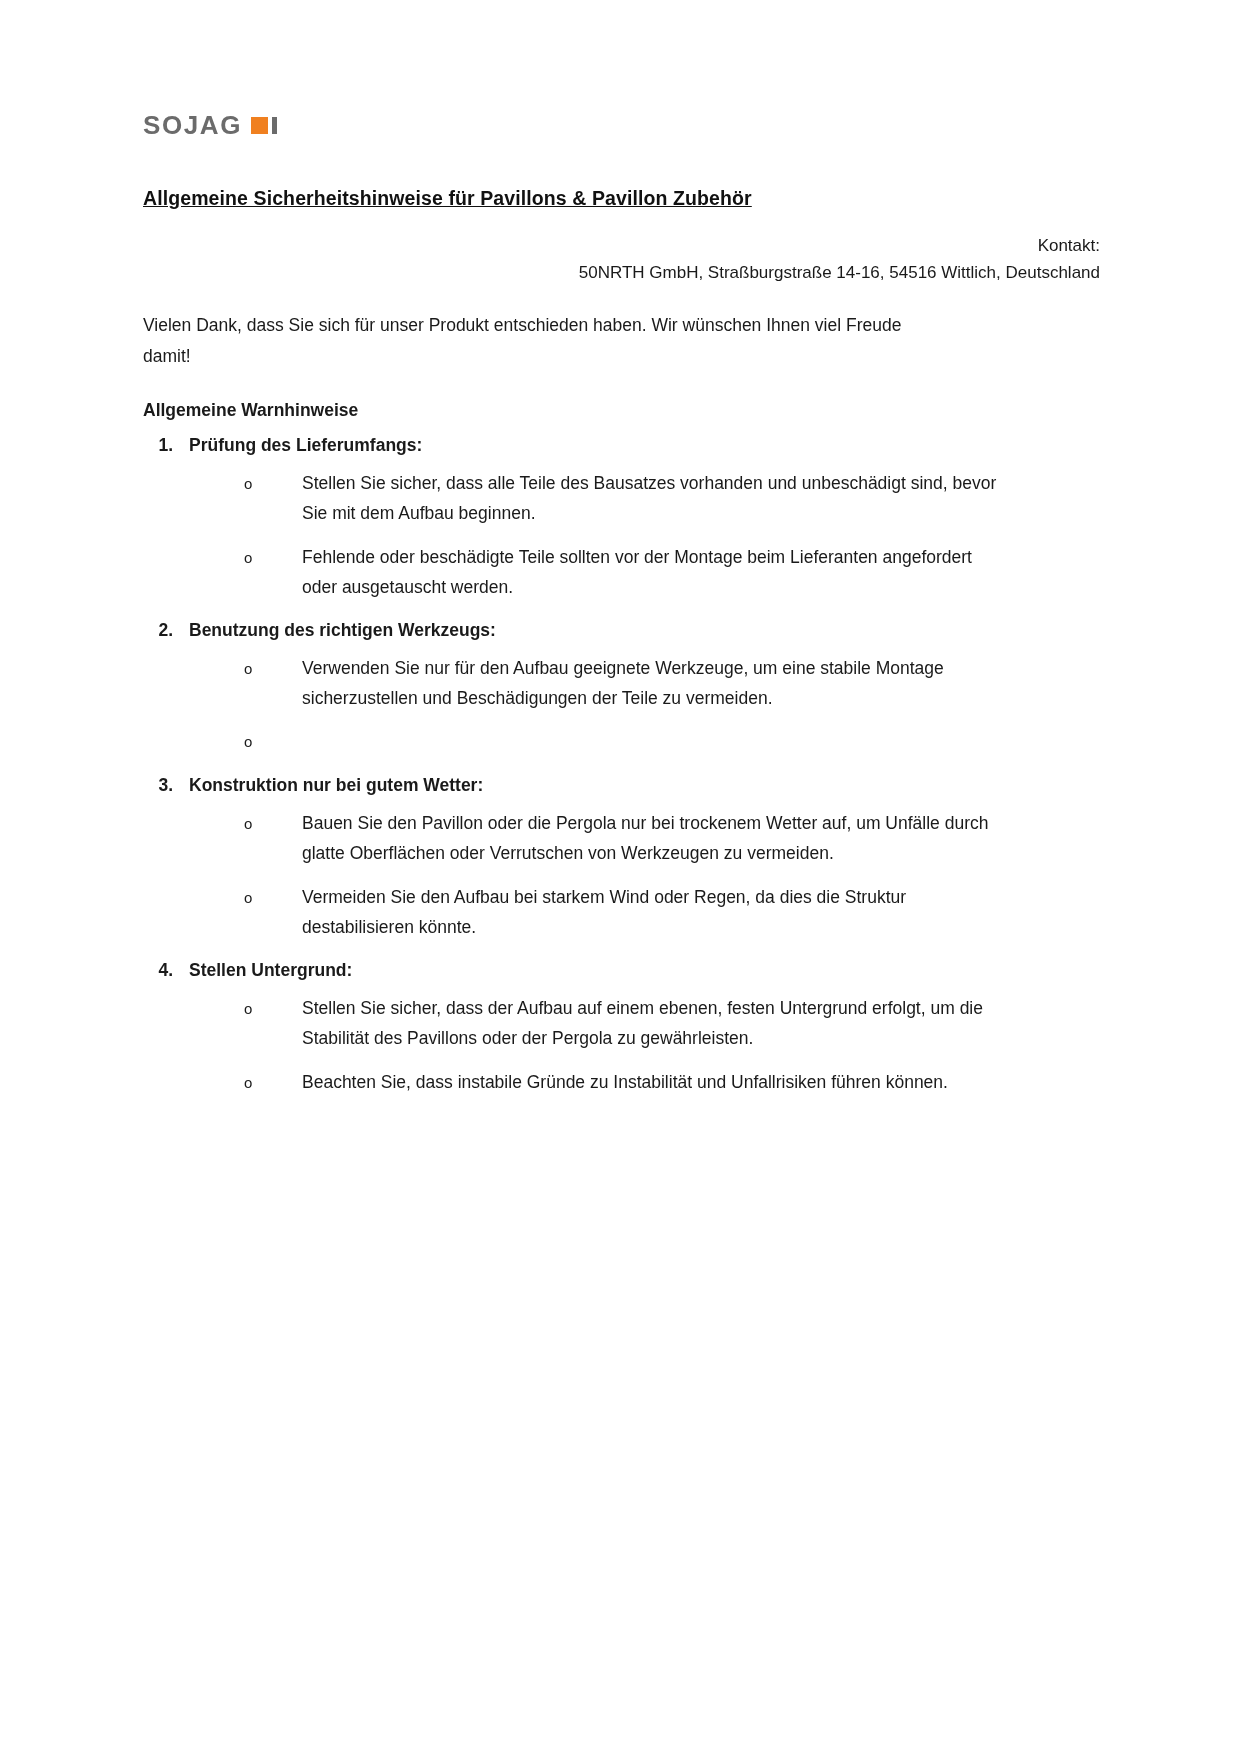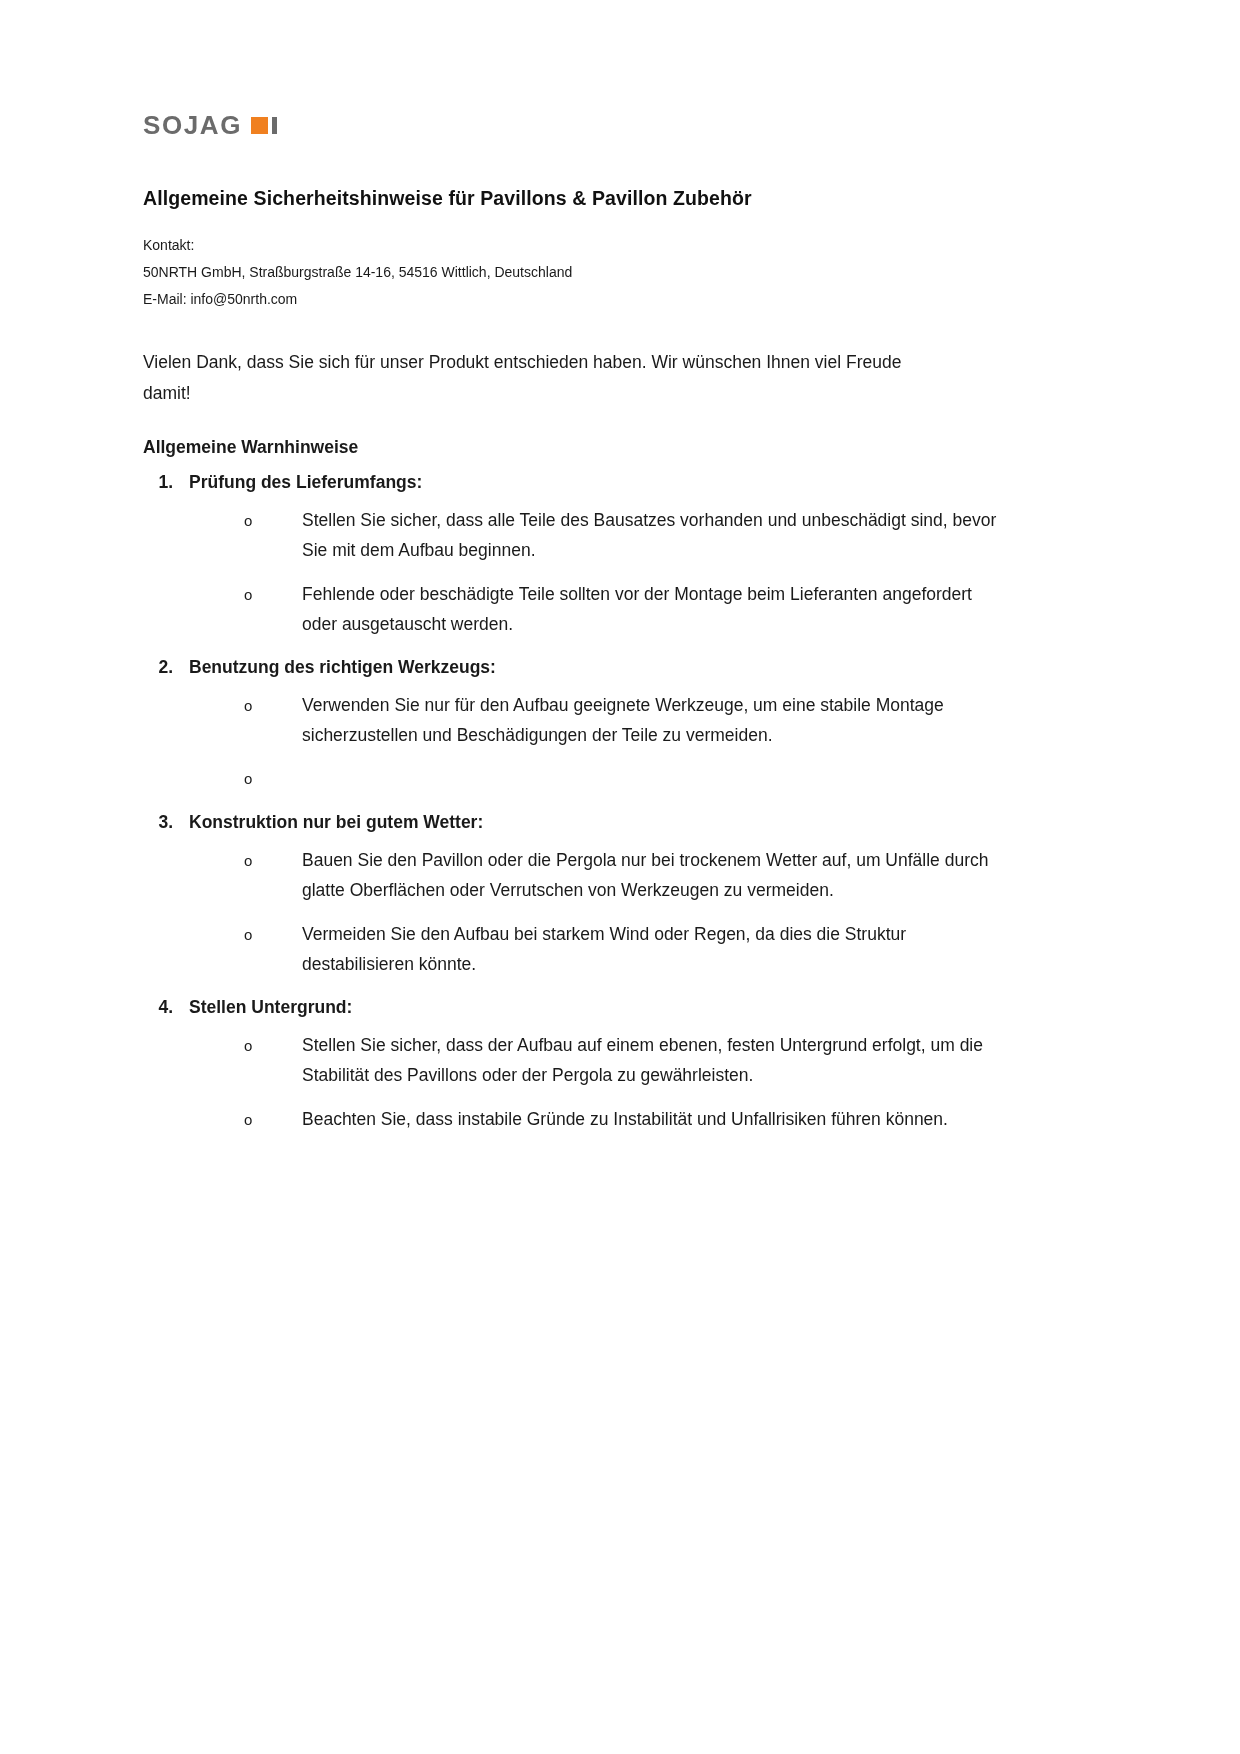--- a/index.html
+++ b/index.html
@@ -55,25 +55,27 @@
     margin-left: 4px;
   }
 
   
   h1.doc-title {
     font-size: 19.5px;
     font-weight: 700;
     margin: 0 0 22px 0;
     letter-spacing: 0.1px;
     color: #111;
+    text-decoration: underline;
   }
   .contact-block {
-    font-size: 14px;
+    font-size: 17px;
     line-height: 27px;
-    margin: 0 0 34px 0;
+    margin: 0 0 24px 0;
+    text-align: right;
   }
   .contact-block div { white-space: pre; }
 
   p.para {
     font-size: 17.5px;
     line-height: 31px;
     margin: 0 0 28px 0;
     max-width: 810px;
   }
   p.para.attention { max-width: 760px; }
@@ -153,21 +155,20 @@
       <span class="logo-sq"></span>
       <span class="logo-bar"></span>
     </span>
   </div>
 
   <h1 class="doc-title">Allgemeine Sicherheitshinweise für Pavillons &amp; Pavillon Zubehör</h1>
 
   <div class="contact-block">
     <div>Kontakt:</div>
     <div>50NRTH GmbH, Straßburgstraße 14-16, 54516 Wittlich, Deutschland</div>
-    <div>E-Mail: info@50nrth.com</div>
   </div>
 
   <p class="para">Vielen Dank, dass Sie sich für unser Produkt entschieden haben. Wir wünschen Ihnen viel Freude damit!</p>
 
 
   <h2 class="section-head">Allgemeine Warnhinweise</h2>
 
   <ol class="main-list">
 
     <li>

